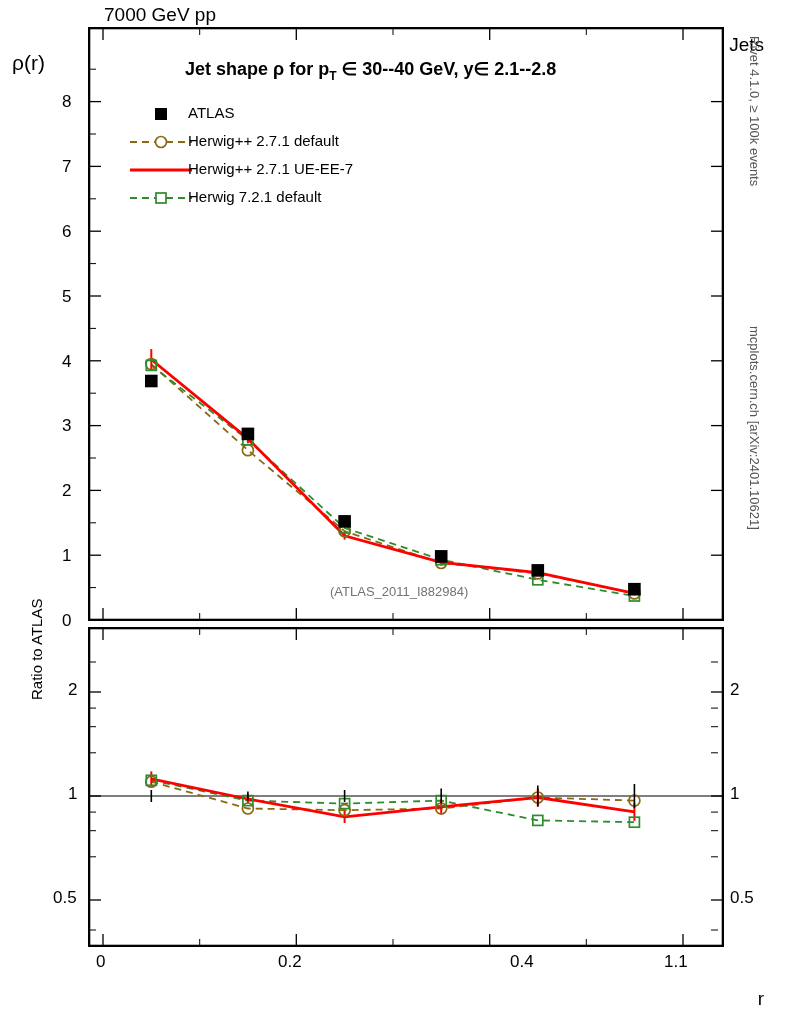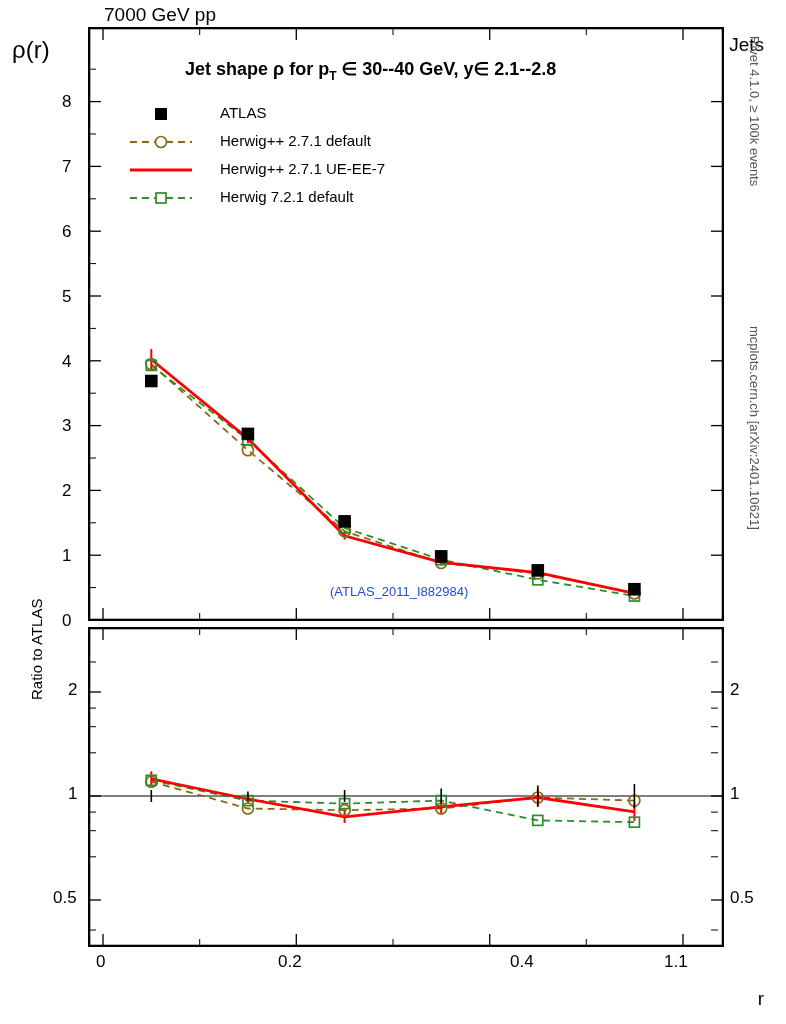--- a/index.html
+++ b/index.html
@@ -17,32 +17,32 @@
   .rlab{font-size:13px;fill:#555;color:#555;}
   #rv1{left:762px;top:36px;transform:rotate(90deg);}
   #rv2{left:762px;top:326px;transform:rotate(90deg);}
 
   
   #mainpanel{position:absolute;left:88px;top:27px;width:636px;height:594px;border:1.3px solid #000;box-sizing:border-box;background:#fff;}
   #ratiopanel{position:absolute;left:88px;top:627px;width:636px;height:320px;border:1.3px solid #000;box-sizing:border-box;background:#fff;}
 
   
   #maintitle{left:185px;top:58px;font-size:18px;font-weight:bold;}
-  #watermark{left:330px;top:584px;font-size:13px;color:#1d4ed8;}
-
-  
-  #ylab-main{left:12px;top:36px;font-size:24px;text-align:right;}
+  #watermark{left:330px;top:584px;font-size:13px;color:#737373;}
+
+  
+  #ylab-main{left:12px;top:51px;font-size:21px;text-align:right;}
   #ylab-ratio{left:28px;top:700px;font-size:15px;transform:rotate(-90deg);transform-origin:0 0;}
   #xlab{right:22px;top:988px;font-size:19px;}
 
   
   #legend{position:absolute;left:128px;top:100px;font-size:15px;}
   .lgrow{position:relative;height:28px;}
   .lgmark{position:absolute;left:0;top:0;width:66px;height:28px;}
-  .lgtext{position:absolute;left:92px;top:4px;white-space:nowrap;font-size:15px;}
+  .lgtext{position:absolute;left:60px;top:4px;white-space:nowrap;font-size:15px;}
   .axnum{position:absolute;font-size:17px;}
   svg{display:block;}
 </style>
 </head>
 <body>
 
 <div id="root">
 
   <div class="txt" id="hdr-left">7000 GeV pp</div>
   <div class="txt" id="hdr-right">Jets</div>

